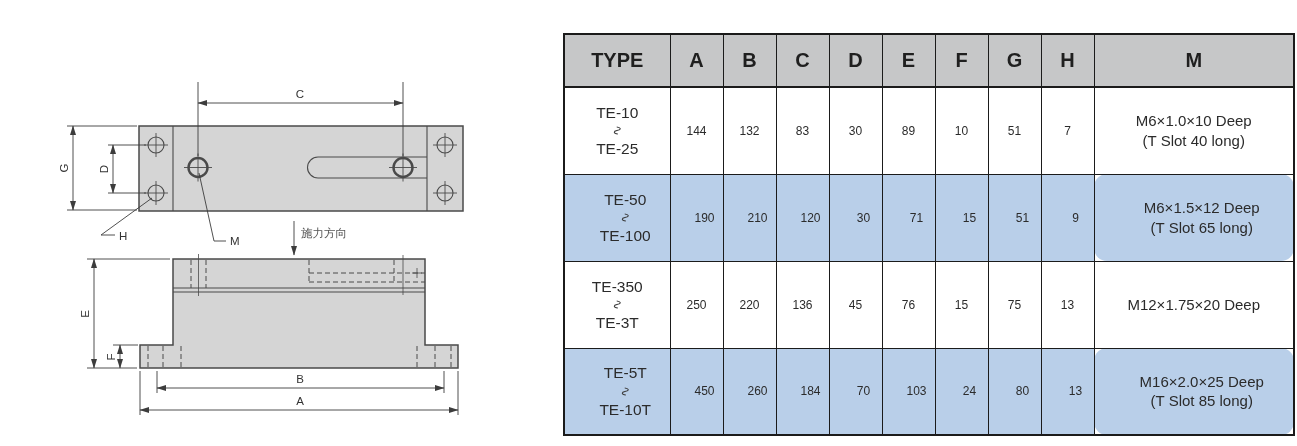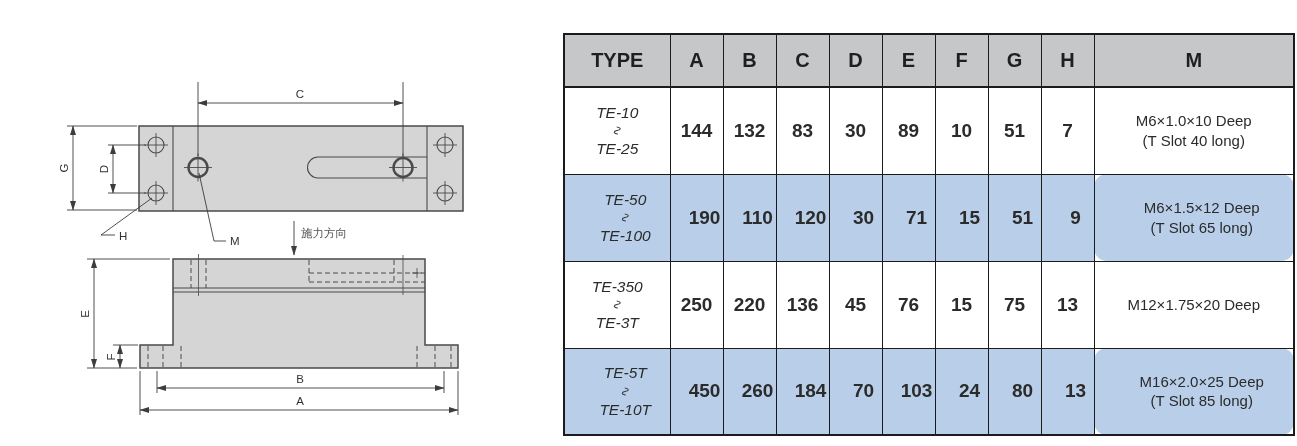--- a/index.html
+++ b/index.html
@@ -22,22 +22,22 @@
   table.spec th,table.spec td{
     border:1.5px solid #1b1b1b;text-align:center;vertical-align:middle;
     padding:0;overflow:hidden;
   }
   table.spec thead th{
     height:51px;background:#c6c7c8;font-size:20px;font-weight:bold;
     color:#1f1f1f;border-bottom:2px solid #1b1b1b;
   }
   table.spec tbody tr{height:87px;}
   table.spec tbody tr.hl td{background:#b9cfe9;padding-left:16px;}
-  td.val{font-size:19px;font-weight:bold;}
-  td.typ{font-size:15.5px;line-height:1.25;font-style:italic;}
+  td.val{font-size:12px;}
+  td.typ{font-size:15.5px;line-height:1.25;}
   td.mcol{font-size:15px;line-height:1.3;border-radius:13px;}
   .tilde{
     display:inline-block;transform:rotate(90deg);
     font-size:13px;line-height:13px;color:#3a3a3a;
   }
   .type-stack{display:flex;flex-direction:column;align-items:center;gap:2px;}
 </style>
 </head>
 <body>
 
@@ -233,21 +233,21 @@
         </tr>
         <tr class="hl">
           <td class="typ">
             <span class="type-stack">
               <span>TE-50</span>
               <span class="tilde">∿</span>
               <span>TE-100</span>
             </span>
           </td>
           <td class="val">190</td>
-          <td class="val">110</td>
+          <td class="val">210</td>
           <td class="val">120</td>
           <td class="val">30</td>
           <td class="val">71</td>
           <td class="val">15</td>
           <td class="val">51</td>
           <td class="val">9</td>
           <td class="mcol">
             <div>M6×1.5×12 Deep</div>
             <div>(T Slot 65 long)</div>
           </td>

